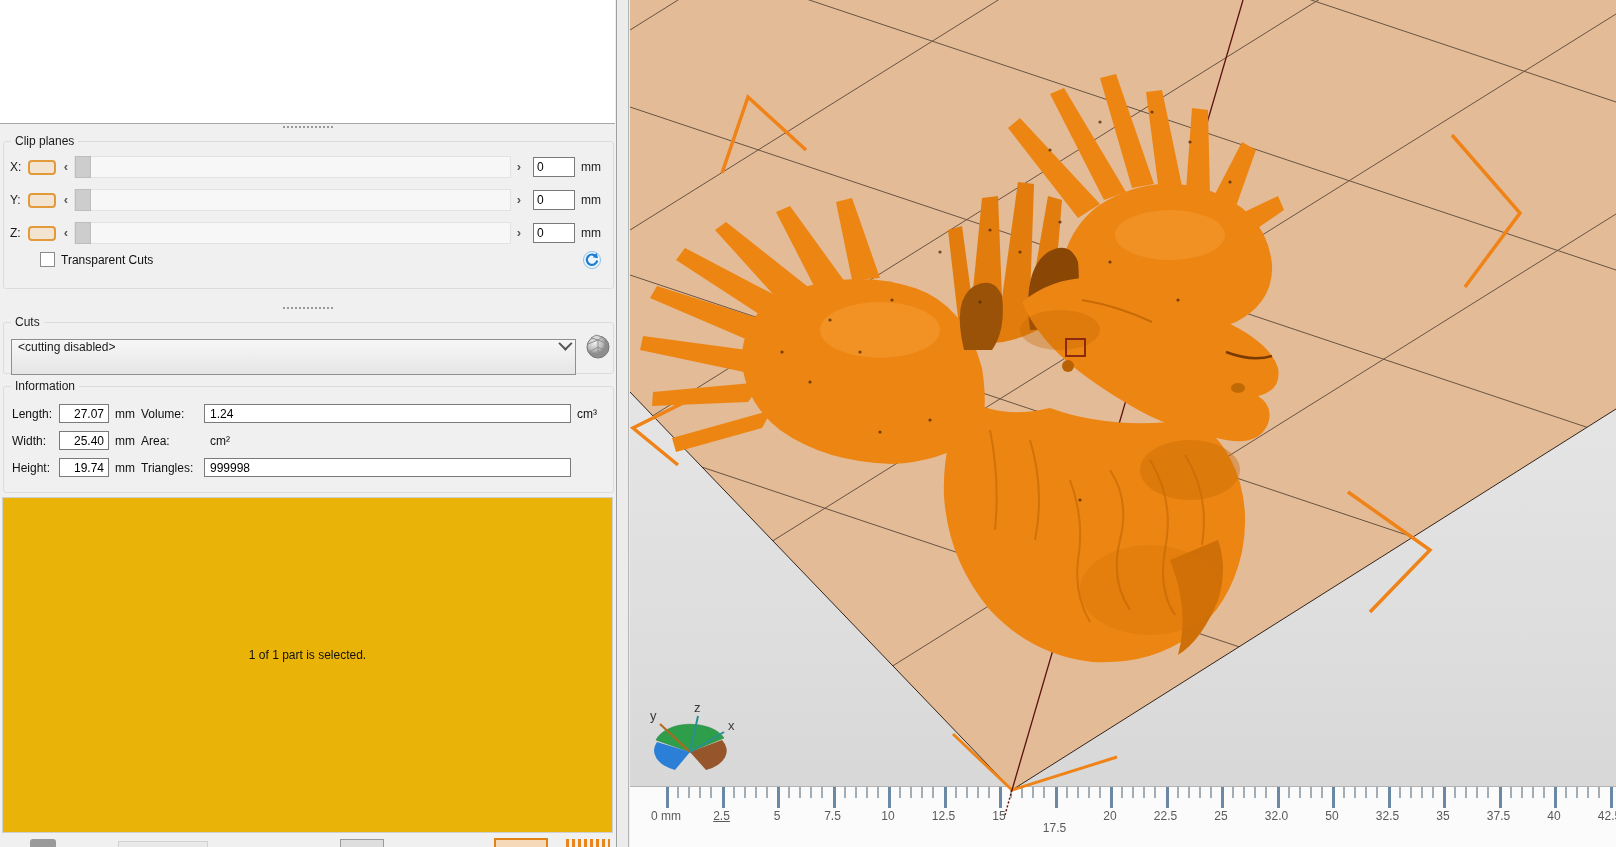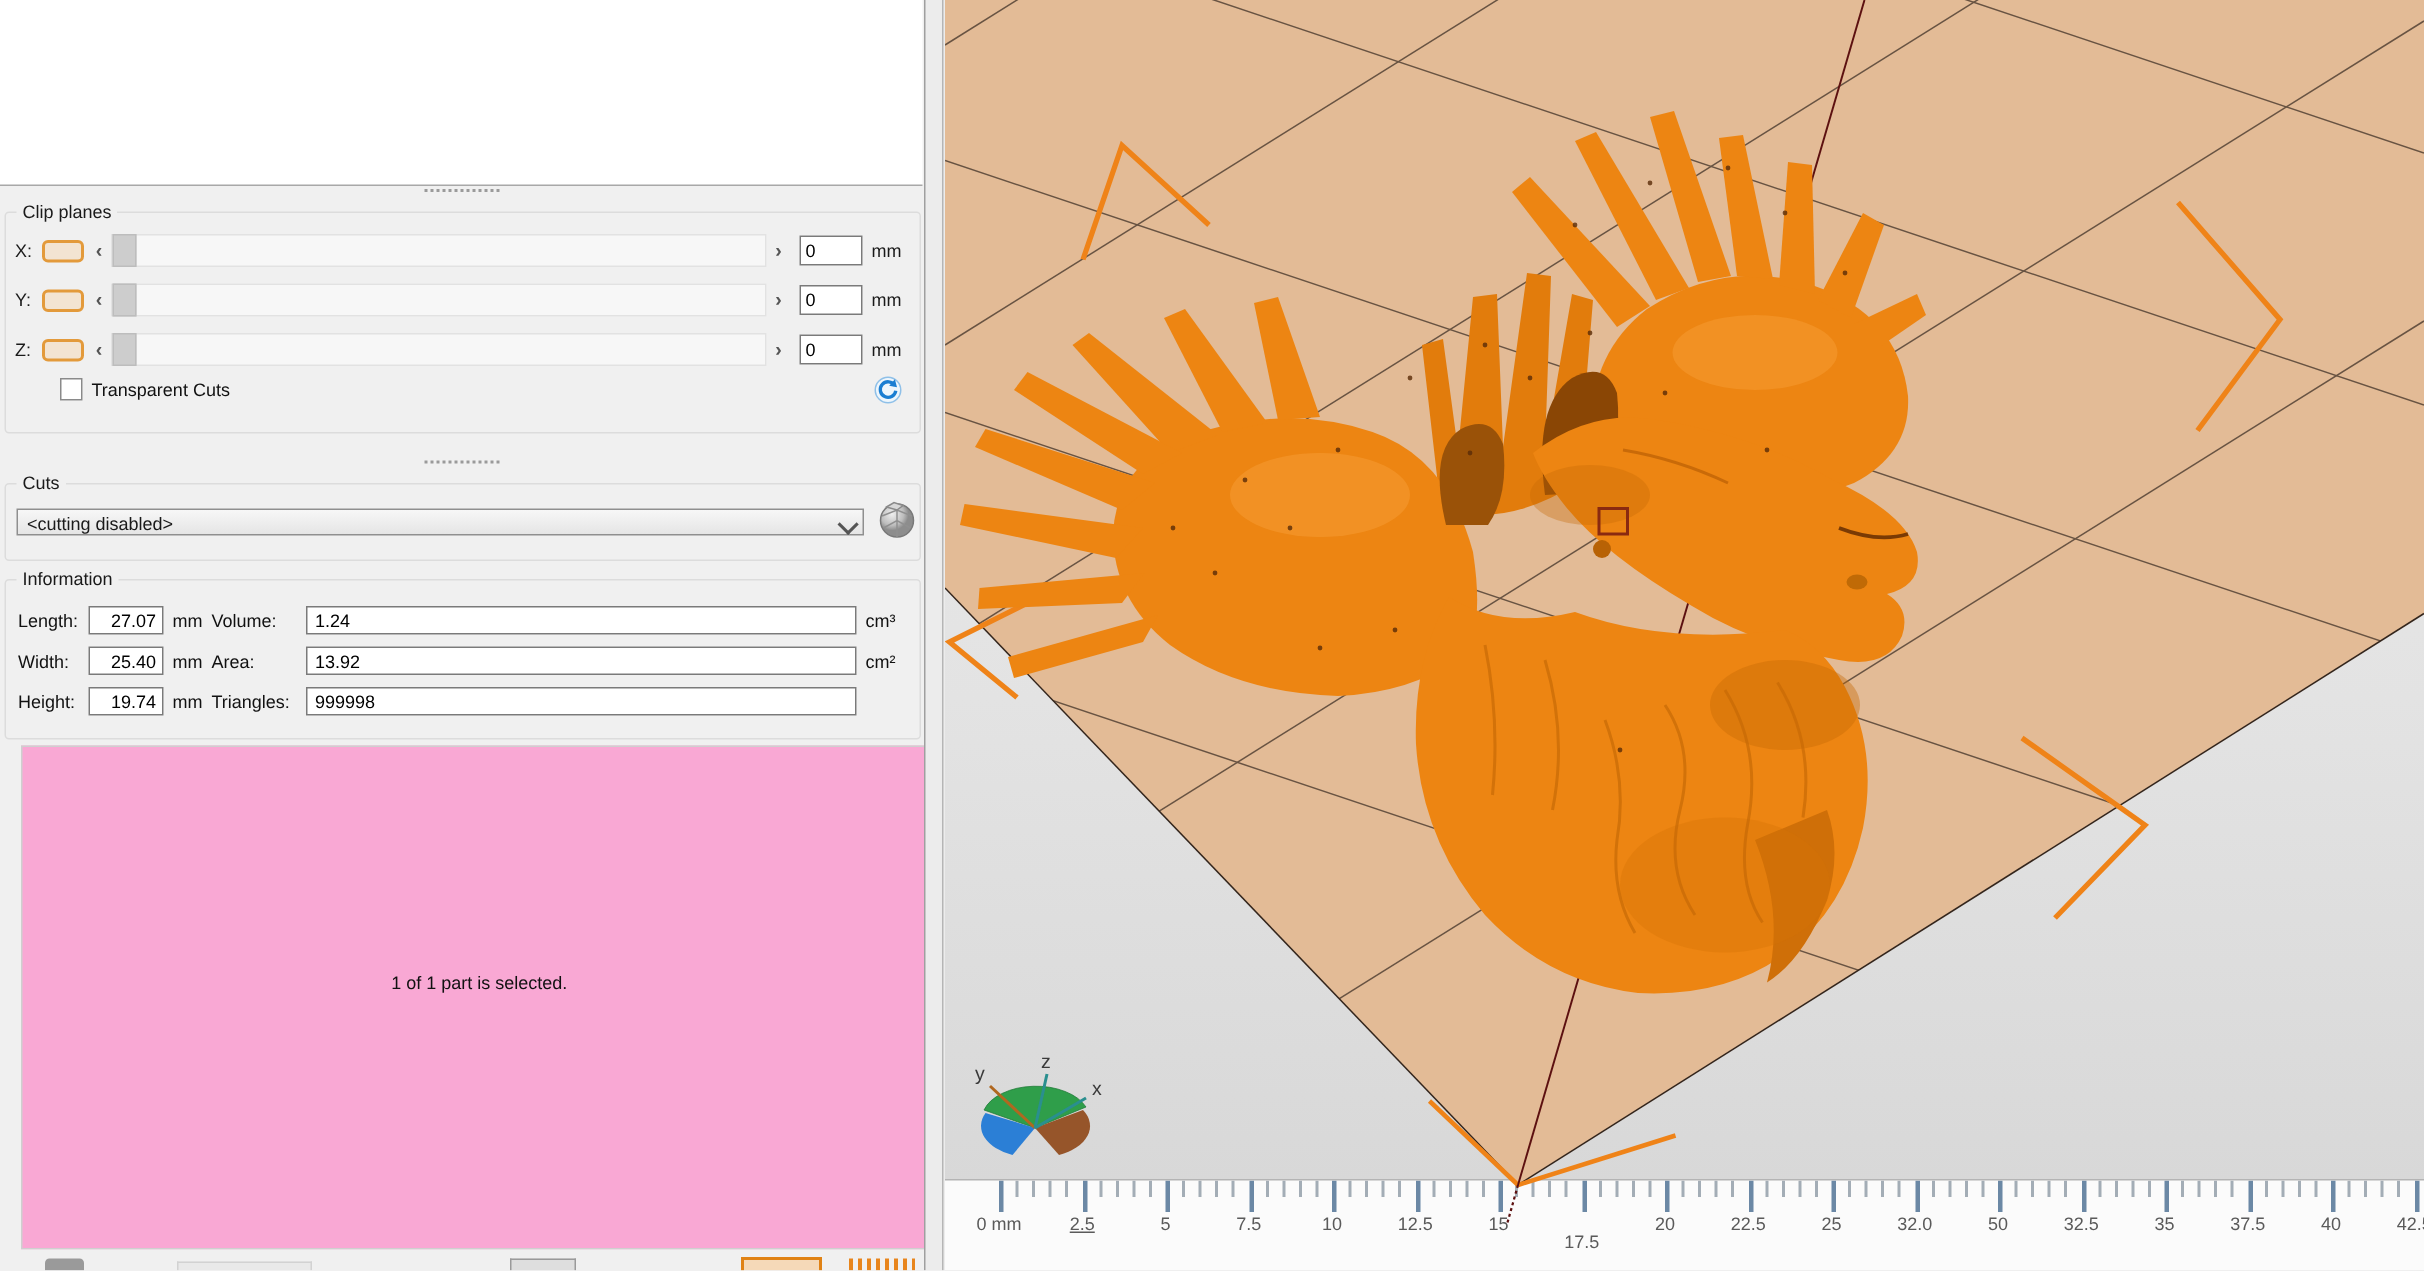--- a/index.html
+++ b/index.html
@@ -24,38 +24,38 @@
   .sl-arrow{width:12px;text-align:center;color:#555;font-weight:bold;font-size:13px;line-height:20px;}
   .track{flex:1;height:20px;background:#f7f7f7;border:1px solid #e2e2e2;position:relative;margin:0 2px;}
   .thumb{position:absolute;left:0;top:-1px;width:14px;height:20px;background:#cdcdcd;border:1px solid #bdbdbd;}
   .num-input{width:34px;height:16px;border:1px solid #7a7a7a;background:#fff;font:12px "Liberation Sans",sans-serif;
              padding:1px 3px;margin-left:8px;}
   .unit{width:24px;margin-left:6px;color:#1a1a1a;}
   .cb-row{position:absolute;left:8px;top:110px;display:flex;align-items:center;padding-left:28px;}
   .cb{width:13px;height:13px;background:#fff;border:1px solid #8a8a8a;margin-right:6px;}
   #refresh-btn{position:absolute;left:578px;top:108px;width:20px;height:20px;border:none;background:transparent;padding:0;cursor:pointer;}
   
-  #cuts-dd{position:absolute;left:7px;top:16px;width:565px;height:18px;background:linear-gradient(#f7f7f7,#e5e5e5);
-           border:1px solid #8f8f8f;display:flex;align-items:flex-end;padding:0 6px;box-sizing:border-box;cursor:pointer;}
+  #cuts-dd{position:absolute;left:7px;top:16px;width:565px;height:36px;background:linear-gradient(#f7f7f7,#e5e5e5);
+           border:1px solid #8f8f8f;display:flex;align-items:flex-start;padding:0 6px;box-sizing:border-box;cursor:pointer;}
   #cuts-dd .dd-text{flex:1;color:#1a1a1a;}
   .chev{width:8px;height:8px;border-right:2px solid #555;border-bottom:2px solid #555;
         transform:rotate(45deg) translateY(-2px);}
   #sphere-btn{position:absolute;left:578px;top:8px;width:32px;height:32px;border:none;background:transparent;padding:0;cursor:pointer;}
   
   .info-row{position:absolute;left:8px;right:10px;height:21px;display:flex;align-items:center;}
   .info-lab1{width:47px;}
   .inp-s{width:40px;height:15px;border:1px solid #7a7a7a;background:#fff;text-align:right;
          font:12px "Liberation Sans",sans-serif;padding:1px 4px;}
   .info-unit1{width:26px;margin-left:6px;}
   .info-lab2{width:63px;}
   .inp-w{flex:1;height:15px;border:1px solid #7a7a7a;background:#fff;
          font:12px "Liberation Sans",sans-serif;padding:1px 5px;}
   .info-unit2{width:26px;margin-left:6px;}
   #selection-panel{position:absolute;left:2px;top:497px;width:611px;height:336px;
-                   background:#f9a8d4;border:1px solid #cfcfcf;box-sizing:border-box;margin-left:12px;}
+                   background:#eab308;border:1px solid #cfcfcf;box-sizing:border-box;}
   #selection-panel .sel-text{position:absolute;left:0;right:0;top:150px;text-align:center;color:#111;}
   #bottom-strip{position:absolute;left:0;top:833px;width:616px;height:14px;background:#f0f0f0;}
   .bticon{position:absolute;bottom:0;}
   
   #v-split{position:absolute;left:616px;top:0;width:14px;height:847px;background:#ececec;}
   
   #viewport{position:absolute;left:630px;top:0;width:986px;height:847px;overflow:hidden;
             background:linear-gradient(#ededed 0%,#e3e3e3 55%,#d6d6d6 100%);}
   #ruler{position:absolute;left:0;top:786px;width:986px;height:61px;background:#fbfbfb;
          border-top:1px solid #b4b4b4;overflow:hidden;}
@@ -164,21 +164,20 @@
         <span class="info-lab2">Volume:</span>
         <input class="inp-w" value="1.24" style="">
         <span class="info-unit2">cm³</span>
       </div>
 
       <div class="info-row" style="top:43px">
         <span class="info-lab1">Width:</span>
         <input class="inp-s" value="25.40" style="">
         <span class="info-unit1">mm</span>
         <span class="info-lab2">Area:</span>
-        <input class="inp-w" value="13.92" style="">
         <span class="info-unit2">cm²</span>
       </div>
 
       <div class="info-row" style="top:70px">
         <span class="info-lab1">Height:</span>
         <input class="inp-s" value="19.74" style="">
         <span class="info-unit1">mm</span>
         <span class="info-lab2">Triangles:</span>
         <input class="inp-w" value="999998" style="">
         <span class="info-unit2"></span>

